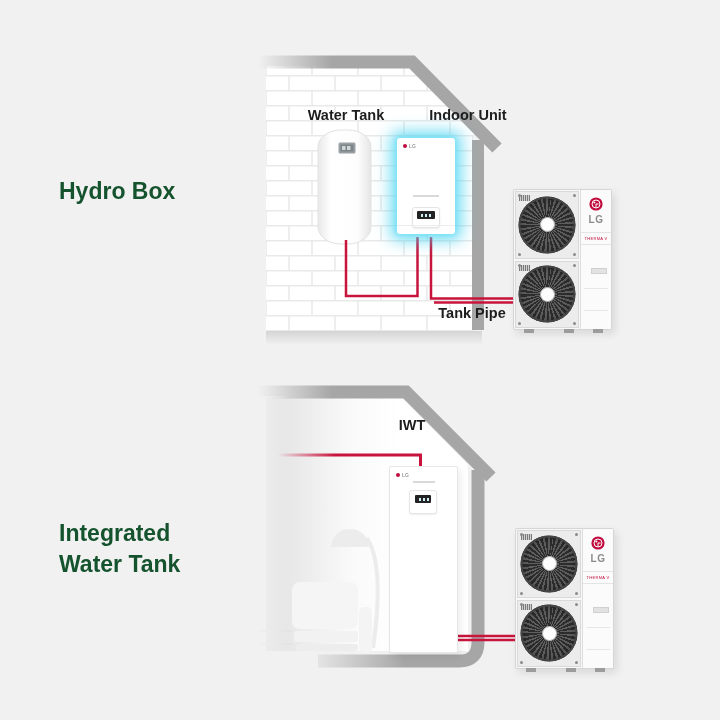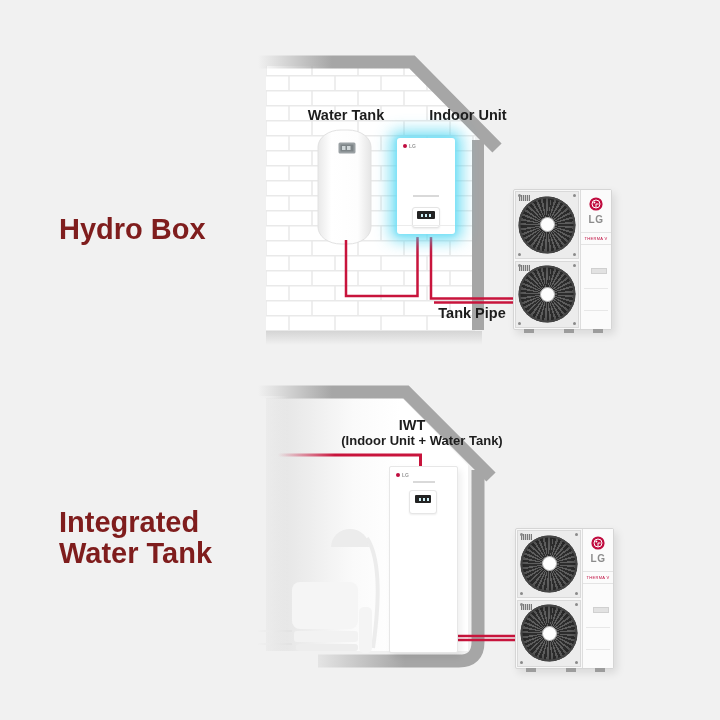--- a/index.html
+++ b/index.html
@@ -1,21 +1,21 @@
 <!DOCTYPE html>
 <html><head>
 <meta charset="utf-8">
 <style>
   html,body{margin:0;padding:0;background:#f1f1f1;}
   #canvas{position:relative;width:720px;height:720px;background:#f1f1f1;overflow:hidden;
           font-family:"Liberation Sans",sans-serif;margin:0 auto;}
   #scene{position:absolute;left:0;top:0;}
 
   
-  .sec-title{position:absolute;font-weight:bold;font-size:29px;line-height:31px;color:#7f1d1d;margin-top:38px;}
+  .sec-title{position:absolute;font-weight:bold;font-size:23px;line-height:31px;color:#14532d;}
   
   .dlabel{position:absolute;font-weight:bold;font-size:14.5px;color:#1d1d1d;text-align:center;white-space:nowrap;}
   .dlabel.small{font-size:13px;}
 
   
   .indoor-unit{position:absolute;left:397px;top:138px;width:58px;height:96px;background:#fff;border-radius:3px;
     box-shadow:0 0 4px 1px #7ae2f8, 0 0 15px 7px rgba(69,210,240,.72);}
   .mini-brand{position:absolute;top:5px;left:6px;display:flex;align-items:center;gap:2px;
     font-size:5px;font-weight:bold;color:#9a9a9a;}
   .mini-brand::before{content:"";width:4px;height:4px;border-radius:50%;background:#c00c3f;display:block;}
@@ -144,30 +144,29 @@
     </g>
 
     <g fill="none">
       <path d="M278,455 H420.5 V466" stroke="url(#gradPipeFade)" stroke-width="3"></path>
       <path d="M455,636 H515" stroke="#c8143c" stroke-width="2.5"></path>
       <path d="M455,640 H515" stroke="#c8143c" stroke-width="2.5"></path>
     </g>
   </svg>
 
   <div class="sec-title" style="left:59px;top:176px;">Hydro Box</div>
-  <div class="sec-title" style="left:59px;top:469px;">
+  <div class="sec-title" style="left:59px;top:518px;">
     <div>Integrated</div>
     <div>Water Tank</div>
   </div>
 
   <div class="dlabel" style="left:300px;top:107px;width:92px;">Water Tank</div>
   <div class="dlabel" style="left:383px;top:107px;width:90px;margin-left:40px;">Indoor Unit</div>
   <div class="dlabel" style="left:430px;top:305px;width:84px;">Tank Pipe</div>
   <div class="dlabel" style="left:372px;top:417px;width:80px;">IWT</div>
-  <div class="dlabel small" style="left:332px;top:433px;width:180px;">(Indoor Unit + Water Tank)</div>
 
   <div class="indoor-unit">
     <div class="mini-brand">LG</div>
     <div class="tiny-textline" style="top:57px;width:26px;"></div>
     <div class="iu-display">
       <div class="screen"></div>
     </div>
     <div class="iu-hem"></div>
   </div>
 

